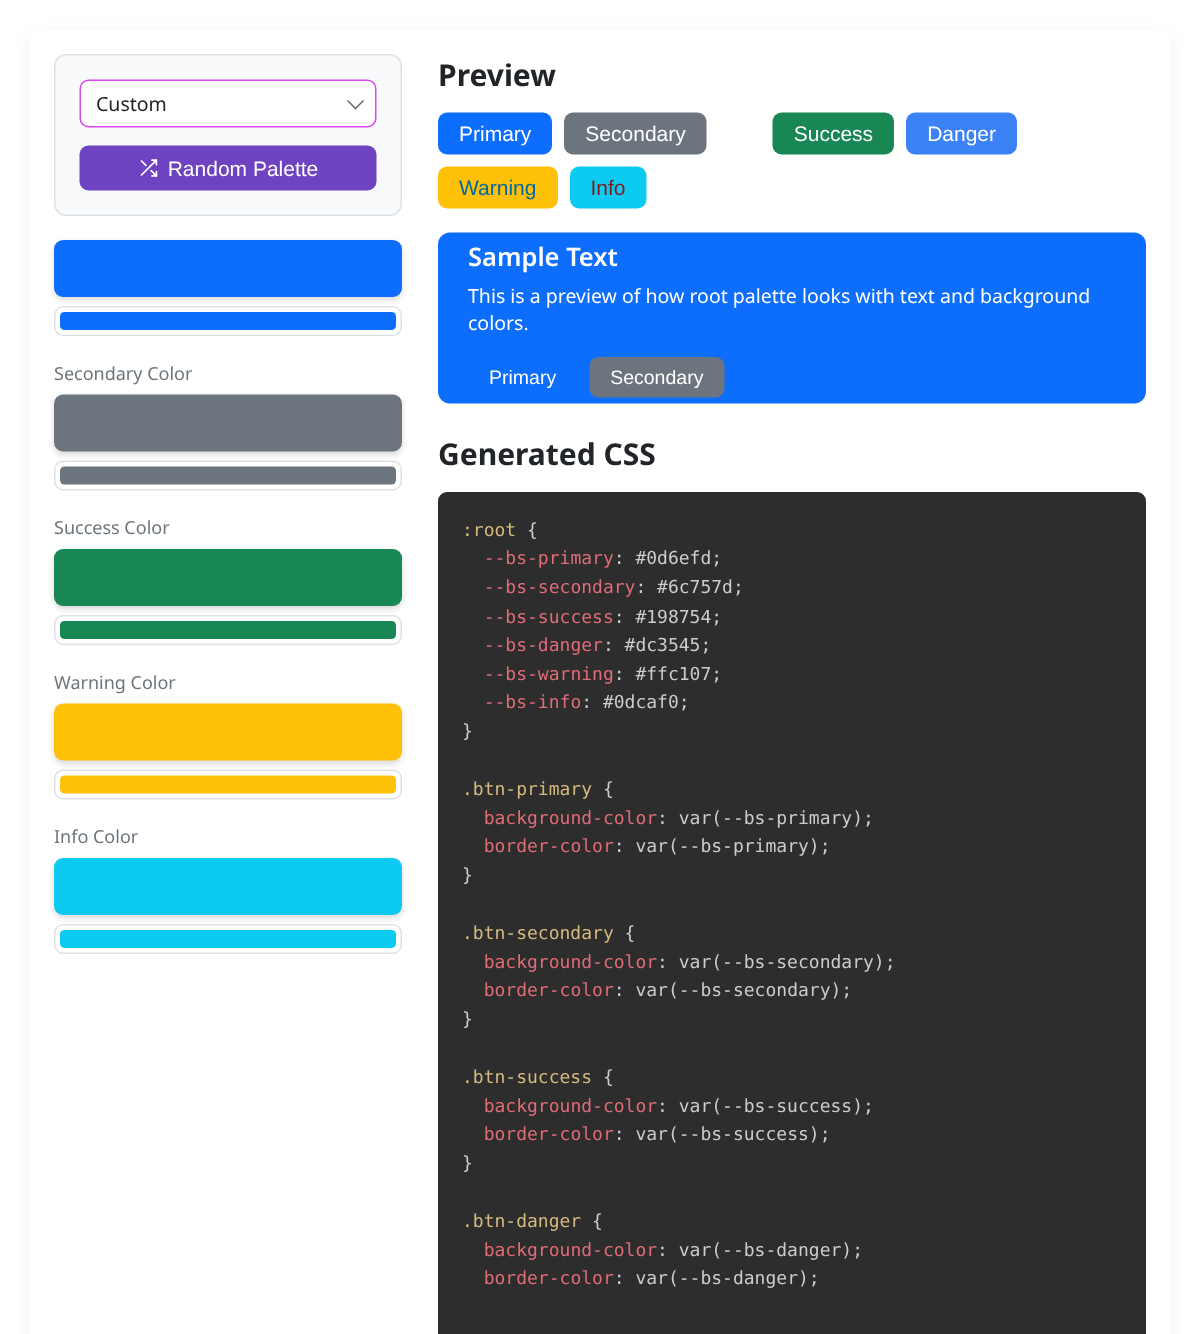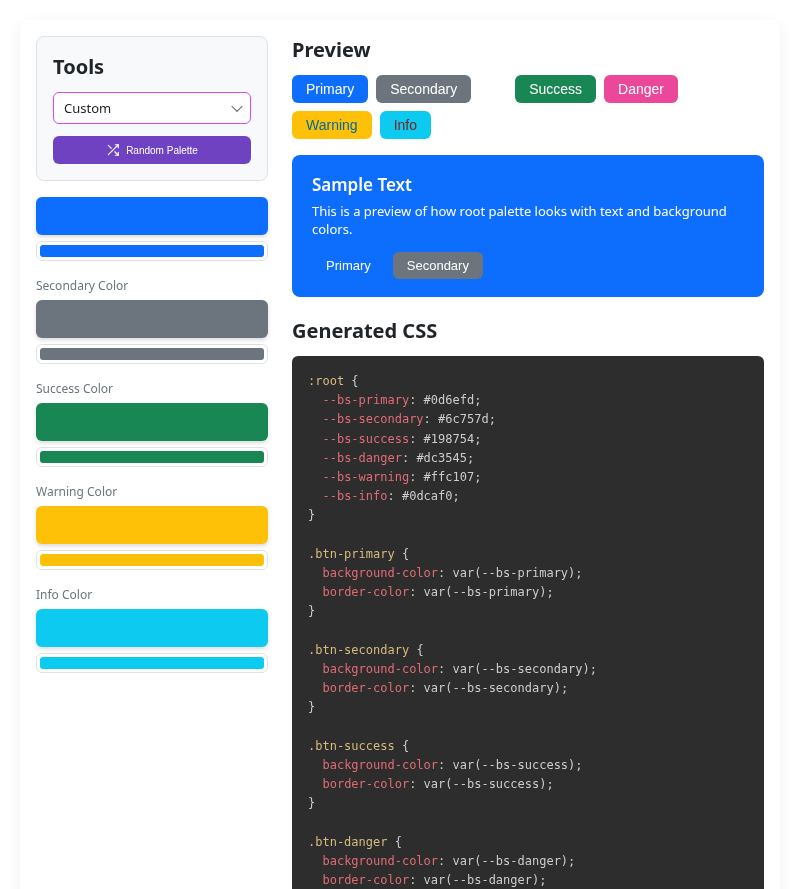--- a/index.html
+++ b/index.html
@@ -6,32 +6,32 @@
   body{font-family:system-ui,-apple-system,"Segoe UI",Roboto,sans-serif;background:#fff;color:#212529;padding:20px}
   .app{display:flex;gap:24px;max-width:780px;margin:0 auto;background:#fff;border-radius:8px;padding:16px;box-shadow:0 4px 16px rgba(0,0,0,0.06)}
   .sidebar{width:232px;flex-shrink:0}
   .main{flex:1;min-width:0}
   h3{font-size:20px;font-weight:700;margin-bottom:12px}
   .tools-card{background:#f8f9fa;border:1px solid #dee2e6;border-radius:8px;padding:16px;margin-bottom:16px}
   .tools-card h3{margin-bottom:12px}
   .select{width:100%;padding:6px 10px;border:1px solid #d946ef;border-radius:6px;background:#fff;font-size:13px;color:#212529;appearance:none;position:relative}
   .select-wrap{position:relative;margin-bottom:12px}
   .select-wrap::after{content:"";position:absolute;right:10px;top:50%;width:7px;height:7px;border-right:1.5px solid #666;border-bottom:1.5px solid #666;transform:translateY(-70%) rotate(45deg);pointer-events:none}
-  .btn{display:inline-flex;align-items:center;justify-content:center;gap:6px;padding:7px 0;border:none;border-radius:6px;font-size:10px;font-weight:400;cursor:pointer;color:#fff}
+  .btn{display:inline-flex;align-items:center;justify-content:center;gap:6px;padding:7px 0;border:none;border-radius:6px;font-size:14px;font-weight:400;cursor:pointer;color:#fff}
   .btn-block{width:100%}
   .btn-random{background:#6f42c1}
   .color-block{margin-bottom:16px}
   .color-label{font-size:12px;color:#6c757d;margin-bottom:6px;display:block}
   .swatch{width:100%;height:38px;border:none;border-radius:6px;box-shadow:0 2px 4px rgba(0,0,0,0.15)}
   .hex-wrap{margin-top:6px;border:1px solid #dee2e6;border-radius:6px;padding:3px;background:#fff}
   .hex-inner{height:12px;border-radius:3px}
   .preview-section{margin-bottom:20px}
   .btn-row{display:flex;gap:8px;flex-wrap:wrap;margin-bottom:16px}
   .btn-row .btn{padding:6px 14px;font-size:14px}
-  .sample-card{background:#0d6efd;color:#fff;border-radius:8px;padding:18px 20px}
+  .sample-card{background:#0d6efd;color:#fff;border-radius:8px;padding:4px 20px}
   .sample-card h4{font-size:17px;font-weight:600;margin-bottom:6px}
   .sample-card p{font-size:13px;margin-bottom:14px}
   .sample-btns{display:flex;gap:8px}
   .sample-btns .btn{font-size:13px;padding:6px 14px}
   .btn-outline{background:transparent;color:#fff}
   .btn-sec{background:#6c757d}
   .css-section h3{margin-bottom:12px}
   pre{background:#2d2d2d;color:#ccc;border-radius:6px;padding:16px;font-family:Consolas,Monaco,monospace;font-size:12px;line-height:1.6;overflow-x:auto;white-space:pre;margin-bottom:12px}
   .tok-sel{color:#d7ba7d}
   .tok-brace{color:#ccc}
@@ -39,21 +39,20 @@
   .tok-val{color:#ccc}
   .icon{display:inline-flex}
 </style>
 </head>
 <body>
 
 <div class="app">
 
   <div class="sidebar">
     <div class="tools-card">
-      <h3>Tools</h3>
       <div class="select-wrap">
         <div class="select">Custom</div>
       </div>
       <button class="btn btn-block btn-random">
         <span class="icon">
           <svg width="14" height="14" viewBox="0 0 24 24" fill="none" stroke="currentColor" stroke-width="2" stroke-linecap="round" stroke-linejoin="round">
               <polyline points="16 3 21 3 21 8"></polyline>
               <line x1="4" y1="20" x2="21" y2="3"></line>
               <polyline points="21 16 21 21 16 21"></polyline>
               <line x1="15" y1="15" x2="21" y2="21"></line>
@@ -101,21 +100,21 @@
       </div>
   </div>
 
   <div class="main">
     <div class="preview-section">
       <h3>Preview</h3>
       <div class="btn-row" id="btn-row">
           <button class="btn" style="background: rgb(13, 110, 253);">Primary</button>
           <button class="btn" style="background: rgb(108, 117, 125);">Secondary</button>
           <button class="btn" style="background: rgb(25, 135, 84); margin-left: 36px;">Success</button>
-          <button class="btn" style="background: #ec4899;">Danger</button>
+          <button class="btn" style="background: #3b82f6;">Danger</button>
           <button class="btn" style="background: rgb(255, 193, 7); color: #0369a1;">Warning</button>
           <button class="btn" style="background: rgb(13, 202, 240); color: #7f1d1d;">Info</button>
         </div>
       <div class="sample-card">
         <h4>Sample Text</h4>
         <p>This is a preview of how root palette looks with text and background colors.</p>
         <div class="sample-btns">
           <button class="btn btn-outline">Primary</button>
           <button class="btn btn-sec">Secondary</button>
         </div>

